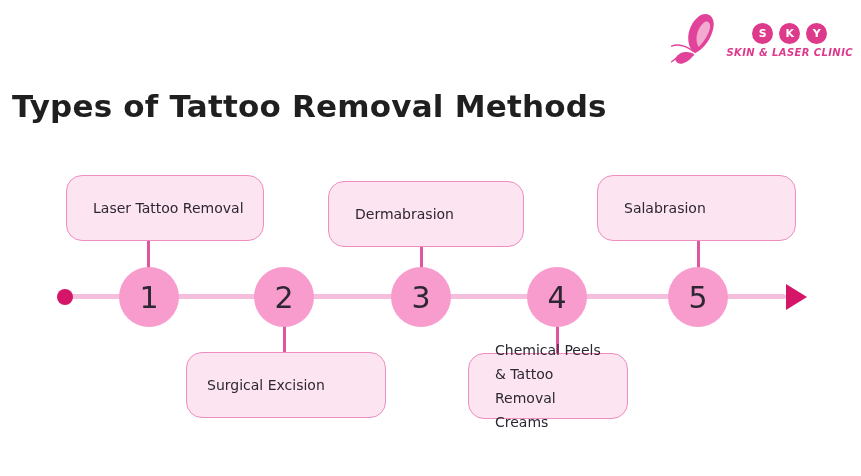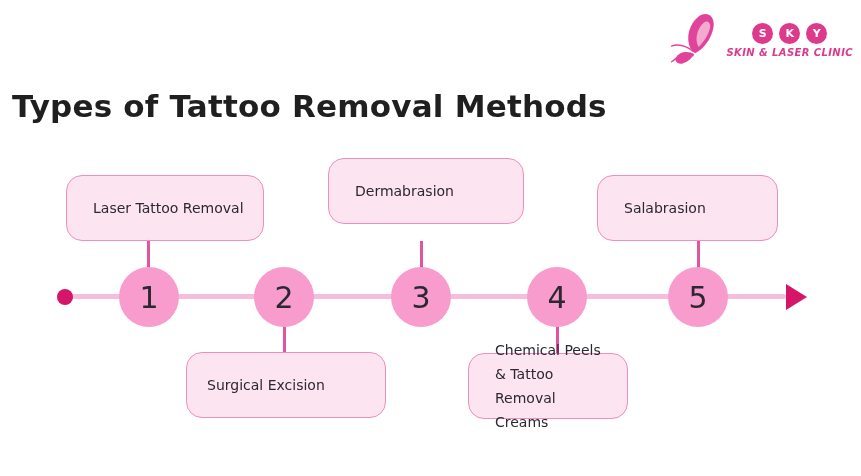--- a/index.html
+++ b/index.html
@@ -36,23 +36,23 @@
     display:flex;align-items:center;justify-content:center;top:267px;
     color:var(--label_text);font-size:30px;font-weight:400;}
   .circle.c1{left:119px;} .circle.c2{left:254px;} .circle.c3{left:391px;}
   .circle.c4{left:527px;} .circle.c5{left:668px;}
 
   .label-box{position:absolute;box-sizing:border-box;height:66px;background:var(--box_fill);
     border:1px solid var(--box_border);border-radius:16px;display:flex;align-items:center;
     padding:0 14px 0 26px;color:var(--label_text);font-size:14px;line-height:24px;}
   .label-box.b1{left:66px;top:175px;width:198px;}
   .label-box.b2{left:186px;top:352px;width:200px;padding-left:20px;}
-  .label-box.b3{left:328px;top:158px;width:196px;}
+  .label-box.b3{left:328px;top:181px;width:196px;}
   .label-box.b4{left:468px;top:353px;width:160px;}
-  .label-box.b5{left:597px;top:175px;width:181px;}
+  .label-box.b5{left:597px;top:175px;width:199px;}
 </style>
 </head>
 <body>
 
 <div class="page">
 
   <header class="logo">
     <svg viewBox="0 0 64 64" width="56" height="56">
       <path d="M31 47 C19 39 21 16 35 5 C45 -2 54 5 52 17 C50 30 41 42 31 47 Z" fill="#e2439a"></path>
       <path d="M35 40 C30 32 33 19 41 12 C45 9 49 12 48 18 C46 27 40 35 35 40 Z" fill="#ffffff" opacity="0.55"></path>

